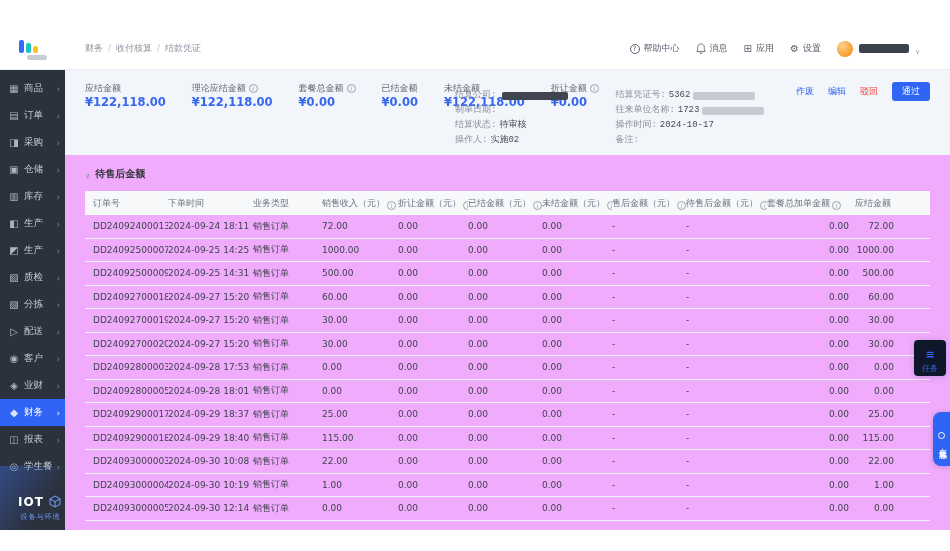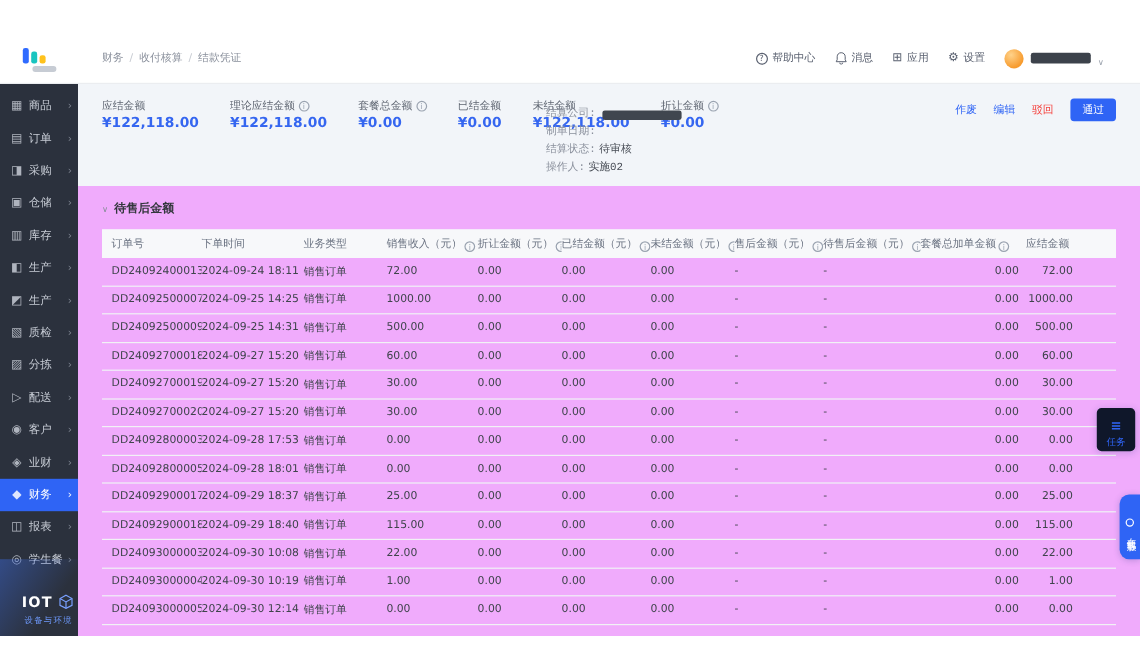--- a/index.html
+++ b/index.html
@@ -300,20 +300,42 @@
             <span class="inf-l">结算状态:</span>
             <span class="inf-v">待审核</span>
 
           </div>
           <div class="inf">
             <span class="inf-l">操作人:</span>
             <span class="inf-v">实施02</span>
 
           </div>
       </div>
+      <div class="icol">
+        <div class="inf">
+            <span class="inf-l">结算凭证号:</span>
+            <span class="inf-v">5362</span>
+            <span class="redact light"></span>
+          </div>
+          <div class="inf">
+            <span class="inf-l">往来单位名称:</span>
+            <span class="inf-v">1723</span>
+            <span class="redact light"></span>
+          </div>
+          <div class="inf">
+            <span class="inf-l">操作时间:</span>
+            <span class="inf-v">2024-10-17</span>
+
+          </div>
+          <div class="inf">
+            <span class="inf-l">备注:</span>
+            <span class="inf-v"></span>
+
+          </div>
+      </div>
     </div>
 
     <div class="actions">
       <button class="act link">作废</button>
         <button class="act link">编辑</button>
         <button class="act danger">驳回</button>
         <button class="act primary">通过</button>
     </div>
   </section>
 

